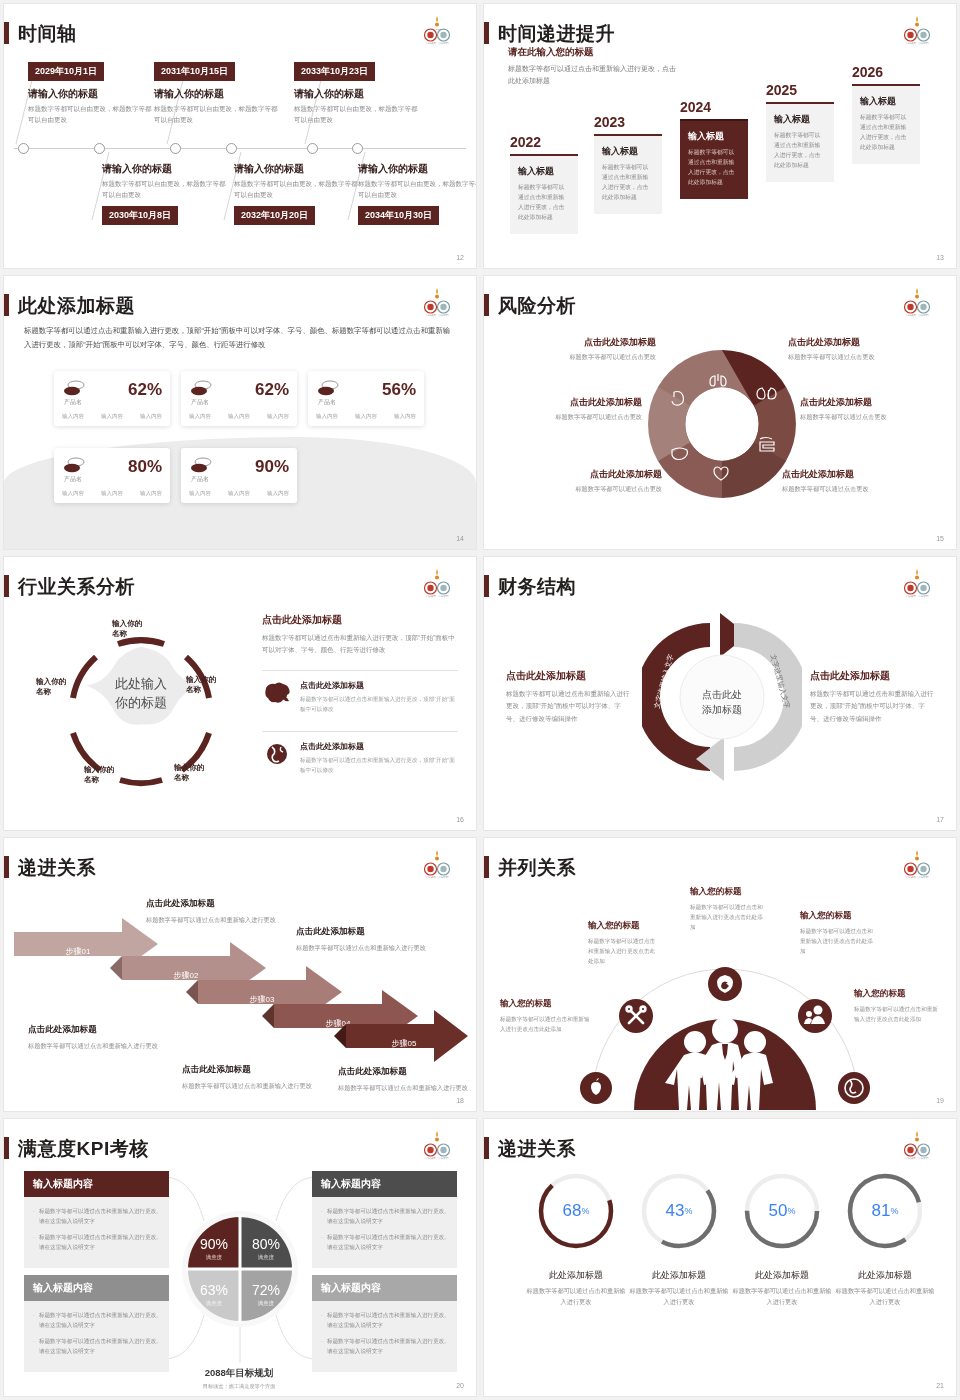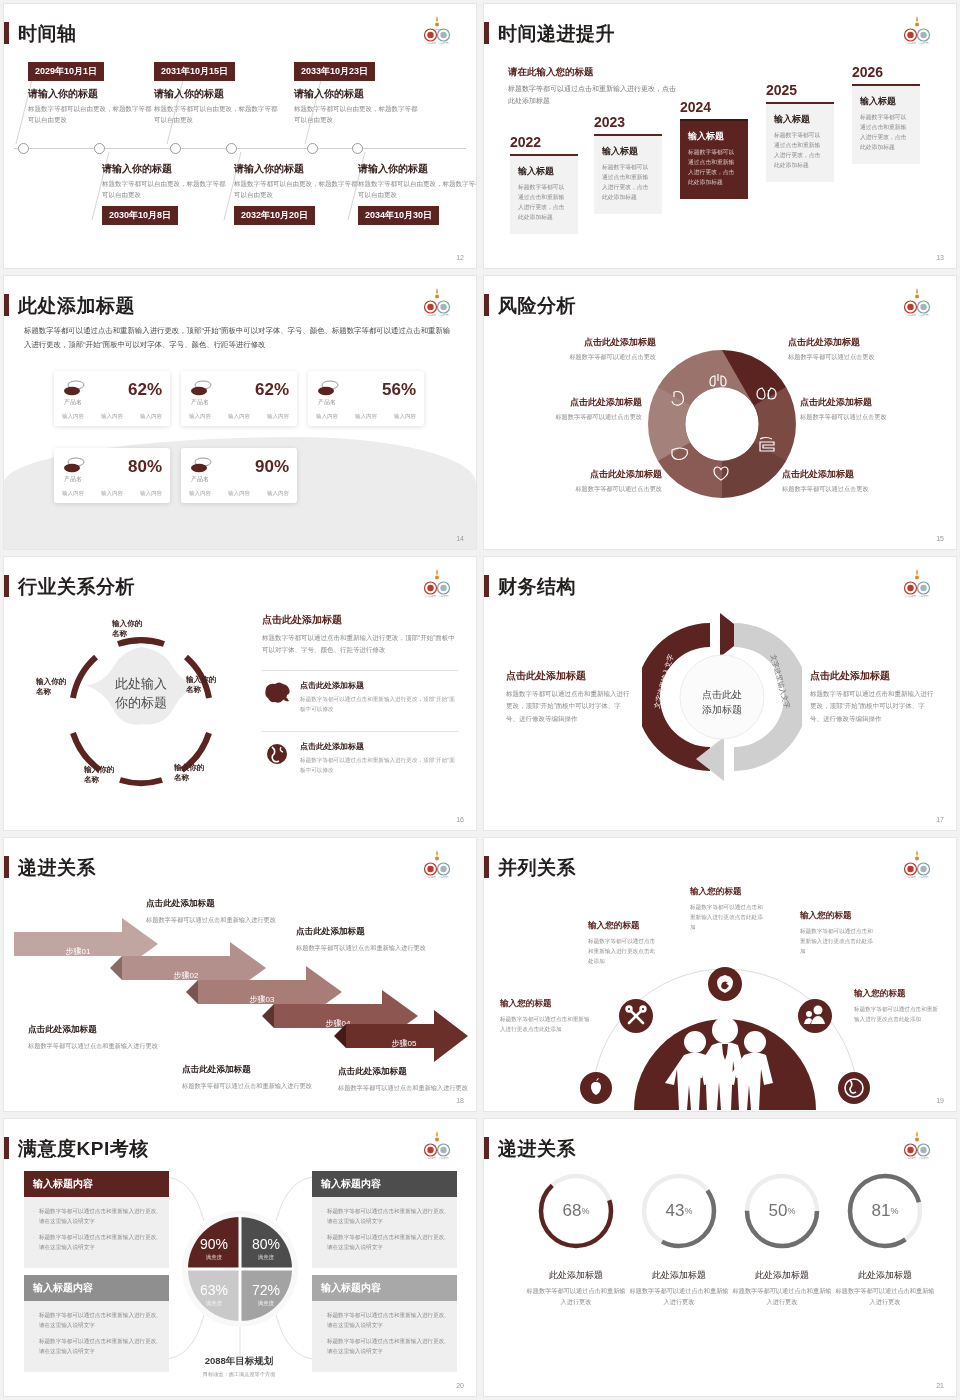--- a/index.html
+++ b/index.html
@@ -56,21 +56,21 @@
   .tl-tick { position: absolute; width: 1px; background: #d4d4d4; }
   .tl-block { position: absolute; width: 124px; }
   .tl-date {
     display: inline-block; background: #5b2420; color: #fff;
     font-size: 9px; font-weight: bold; padding: 3px 7px; white-space: nowrap;
   }
   .tl-h { font-size: 10px; font-weight: bold; color: #3a2320; margin-top: 6px; }
   .tl-p { font-size: 6.5px; color: #8a8a8a; line-height: 1.65; margin-top: 3px; }
 
   
-  .s13-lead { position: absolute; left: 24px; top: 62px; width: 172px; }
+  .s13-lead { position: absolute; left: 24px; top: 42px; width: 172px; }
   .s13-lead h4 { font-size: 9.5px; color: #5b2420; font-weight: bold; }
   .s13-lead p { font-size: 7px; color: #7d7d7d; line-height: 1.75; margin-top: 4px; }
   .s13-col { position: absolute; width: 68px; }
   .s13-year { font-size: 14px; font-weight: bold; color: #5b2420; margin-bottom: 4px; }
   .s13-card { padding: 9px 8px 11px; border-top: 2px solid #5b2420; background: #f2f2f2; }
   .s13-card.dark { background: #5b2420; border-top-color: #3d1613; }
   .s13-card h5 { font-size: 9px; font-weight: bold; color: #2f2320; }
   .s13-card.dark h5 { color: #fff; }
   .s13-card p { font-size: 5.8px; color: #8b8b8b; line-height: 1.75; margin-top: 4px; }
   .s13-card.dark p { color: #dcc9c6; }
@@ -134,28 +134,28 @@
   
   .kpi-box { position: absolute; width: 145px; }
   .kpi-head { font-size: 10px; font-weight: bold; color: #fff; padding: 6px 9px; }
   .kpi-head.dark { background: #5b2420; }
   .kpi-head.grey { background: #8f8f8f; }
   .kpi-head.charcoal { background: #4d4d4d; }
   .kpi-head.mid { background: #a8a8a8; }
   .kpi-body { background: #efefef; padding: 9px 9px 10px; min-height: 60px; }
   .kpi-li { display: flex; gap: 4px; font-size: 5.6px; color: #8a8a8a; line-height: 1.8; margin-bottom: 6px; }
   .kpi-li .bul { color: #9a9a9a; }
-  .kpi-footer { position: absolute; left: 160px; top: 236px; width: 150px; text-align: center; }
+  .kpi-footer { position: absolute; left: 160px; top: 248px; width: 150px; text-align: center; }
   .kpi-footer h6 { font-size: 9.5px; font-weight: bold; color: #3a3a3a; }
   .kpi-footer p { font-size: 5.2px; color: #9a9a9a; margin-top: 3px; }
 
   
   .dn { position: absolute; top: 52px; width: 100px; text-align: center; }
   .dn .ring { width: 80px; height: 80px; margin: 0 auto; position: relative; }
-  .dn .val { position: absolute; inset: 0; display: flex; align-items: center; justify-content: center; font-size: 17px; color: #737373; }
+  .dn .val { position: absolute; inset: 0; display: flex; align-items: center; justify-content: center; font-size: 17px; color: #3b82f6; }
   .dn .val small { font-size: 9px; }
   .dn h5 { font-size: 9px; font-weight: normal; margin-top: 18px; color: #2f2320; }
   .dn p { font-size: 6.2px; color: #8a8a8a; line-height: 1.75; margin-top: 4px; }
 </style>
 </head>
 <body>
 
 <div class="deck">
 
   <div class="slide">

